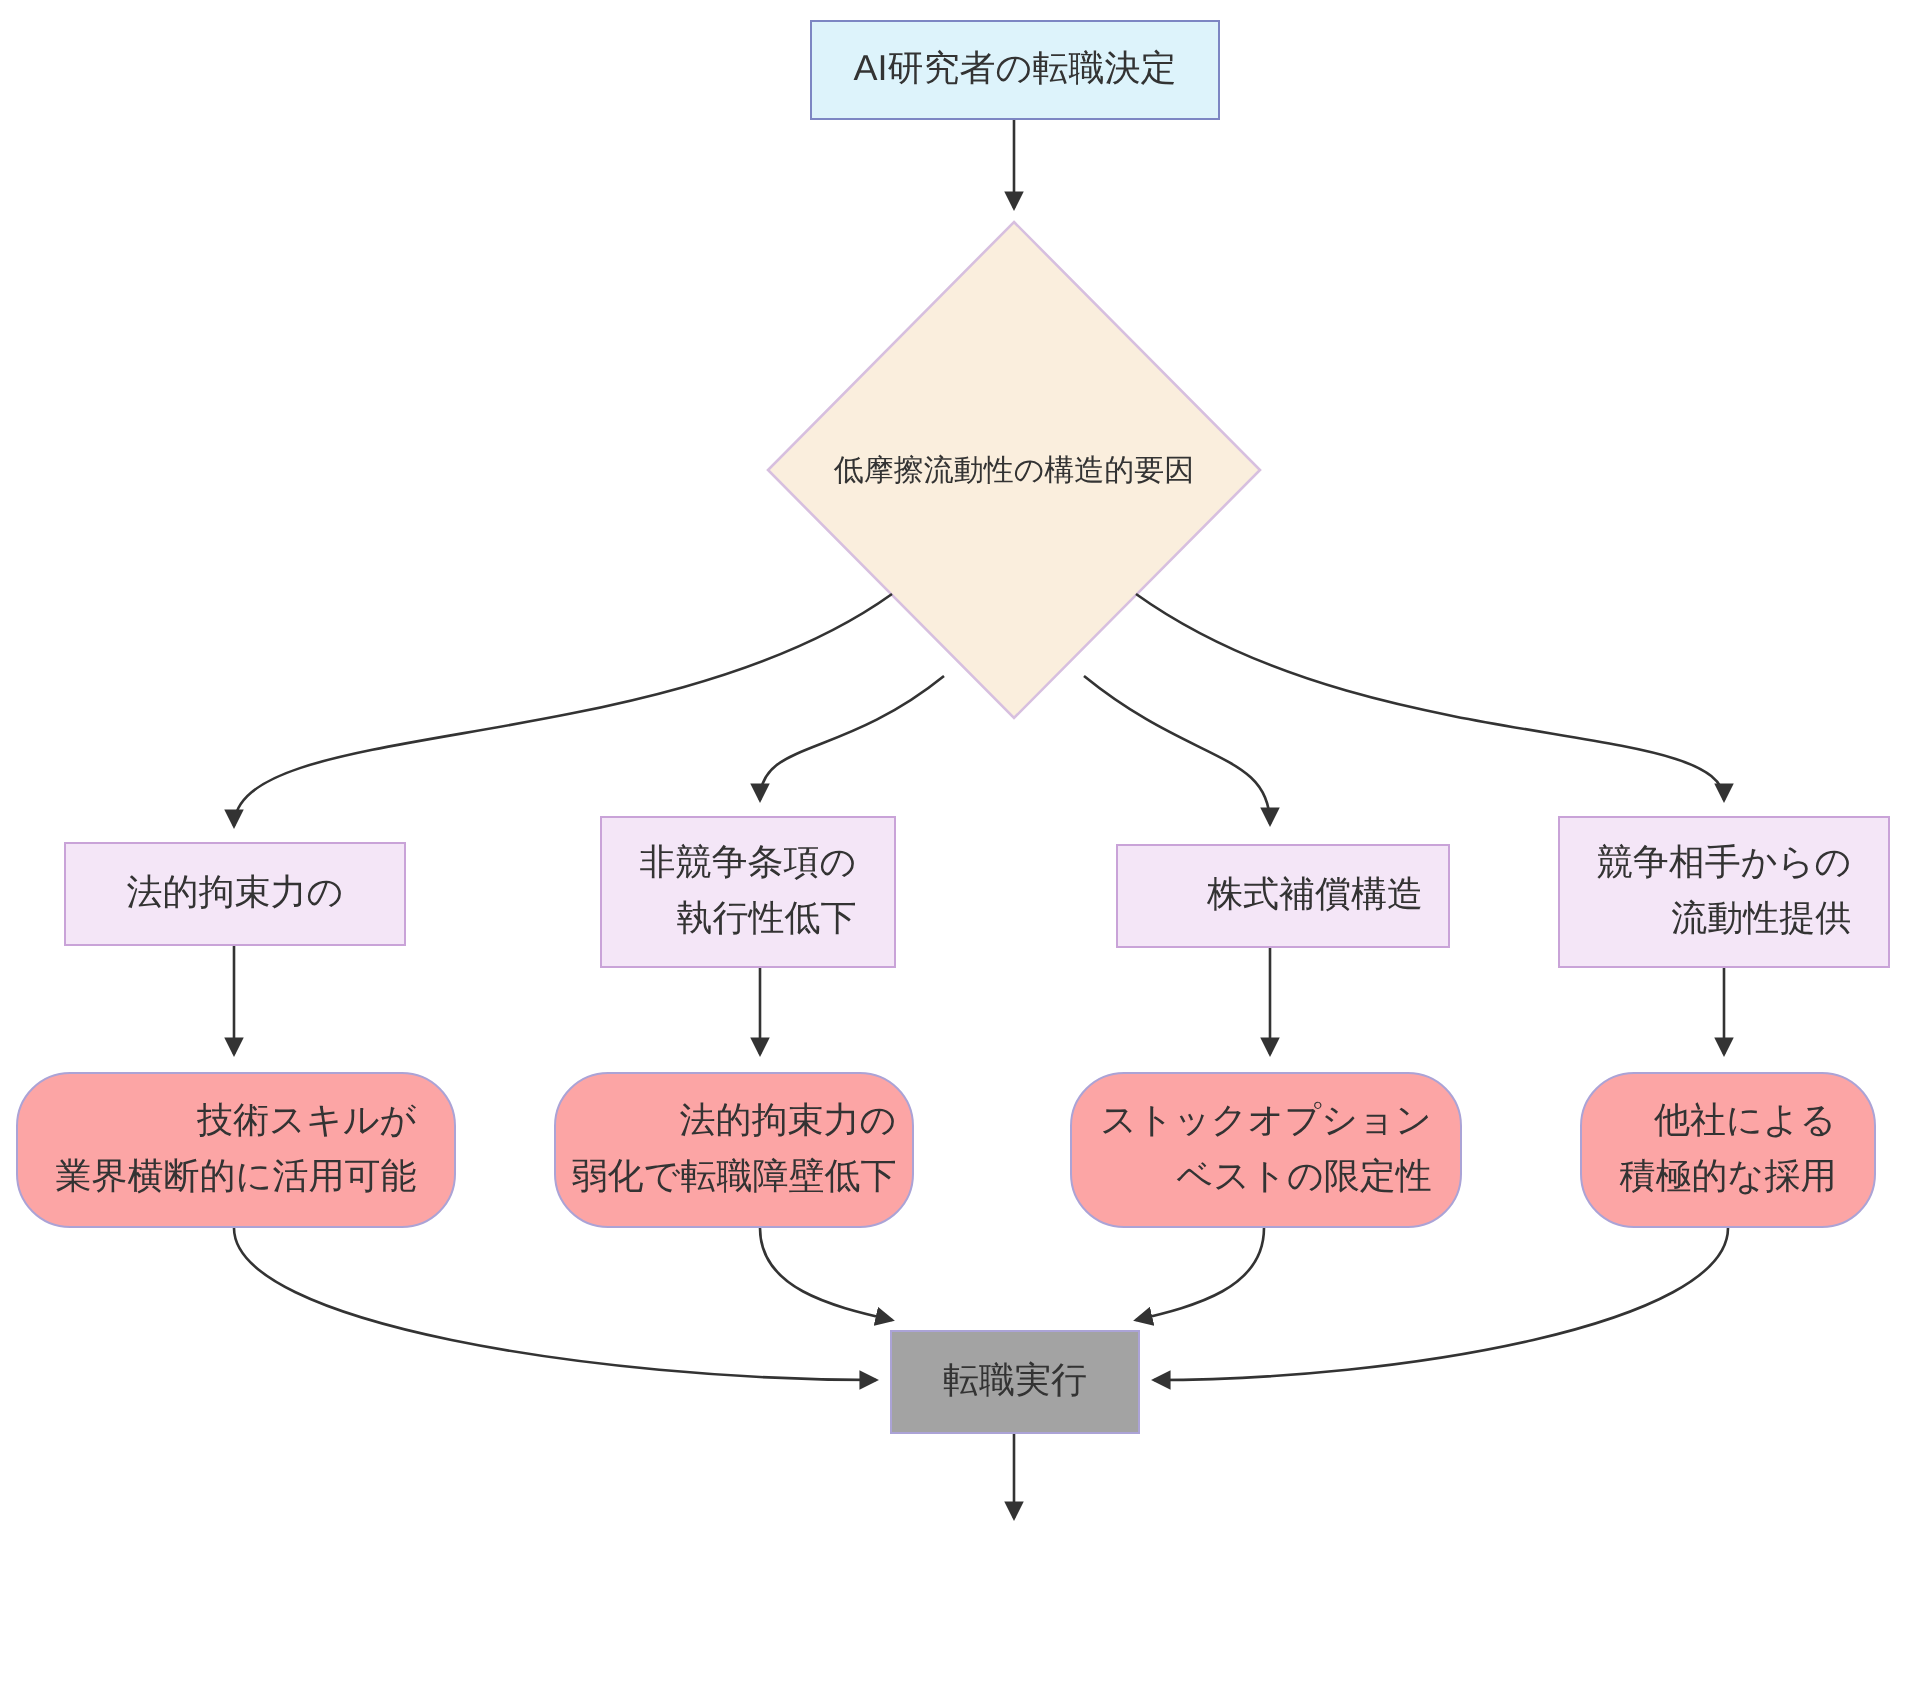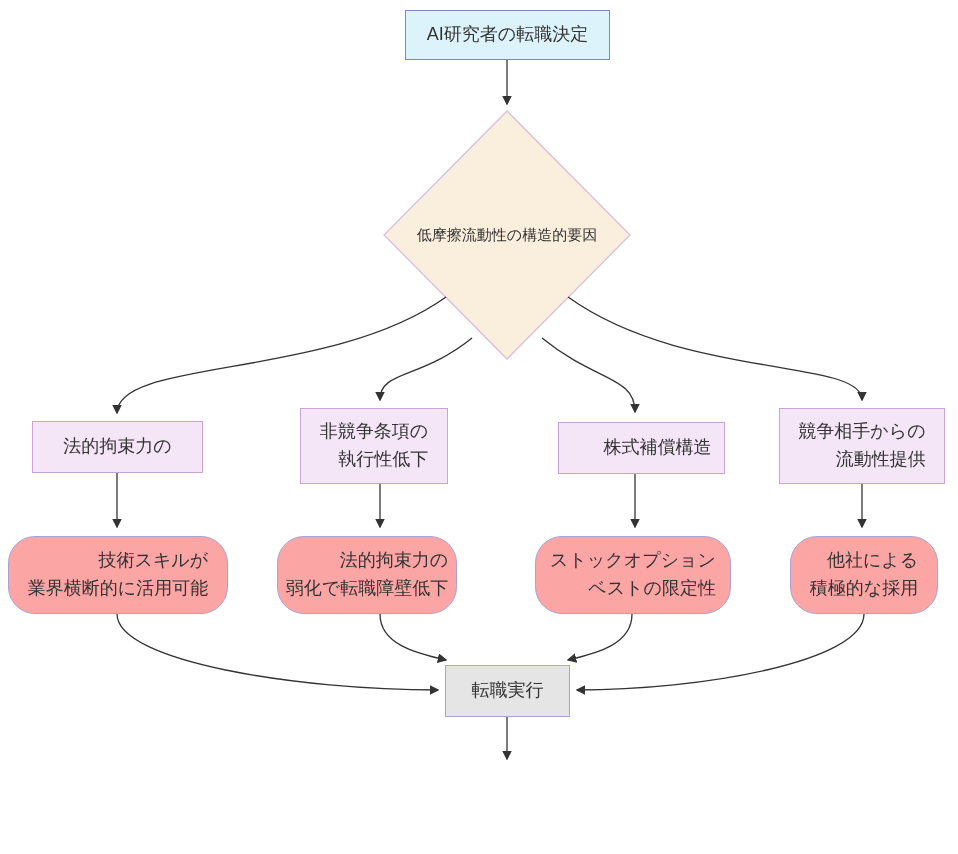--- a/index.html
+++ b/index.html
@@ -19,21 +19,21 @@
     text-align:right;
     border:1px solid #b6add9;
     font-size:18px;
     line-height:1.55;
     white-space:pre-line;
     color:#333333;
   }
   .node-start{background:#ddf3fb;border-color:#7d86c3;}
   .node-factor{background:#f4e6f7;border-color:#c9a3d8;}
   .node-detail{background:#fca5a5;border-color:#aba3d6;border-radius:27px;}
-  .node-action{background:#e5e5e5;border-color:#aba3d6;}
+  .node-action{background:#a3a3a3;border-color:#aba3d6;}
   .node-end{background:#d6e8d2;border-color:#9fa0ce;}
   .decision-label{
     position:absolute;
     display:flex;align-items:center;justify-content:center;
     text-align:left;
     font-size:15px;color:#333333;
     background:transparent;border:none;
   }
 </style>
 </head>

